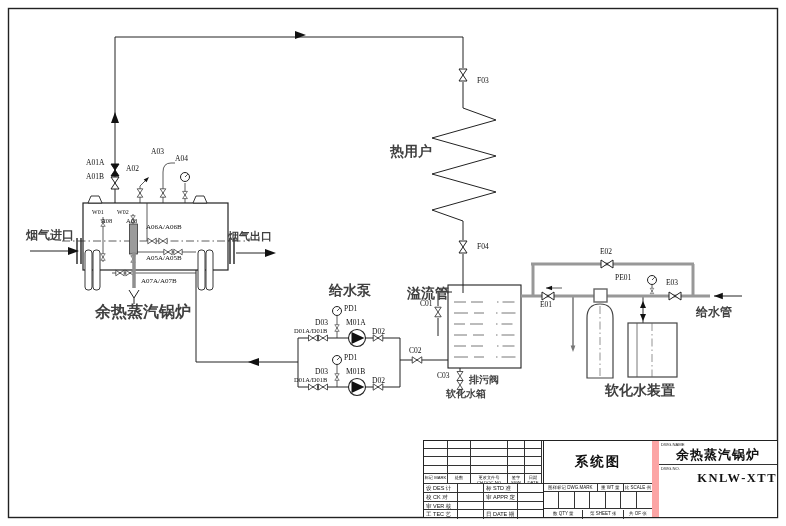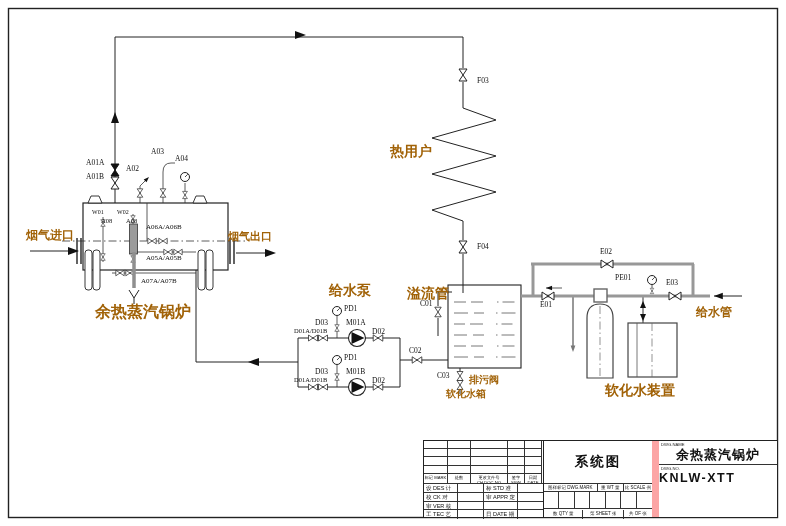--- a/index.html
+++ b/index.html
@@ -1,21 +1,21 @@
 <!DOCTYPE html>
 <html><head>
 <meta charset="utf-8">
 <style>
   html,body{margin:0;padding:0;background:#e9e9e9;}
   .page{position:relative;width:786px;height:526px;background:#fff;outline:1px solid #aaa;
         font-family:"Liberation Sans","DejaVu Sans",sans-serif;overflow:hidden;}
   svg.diagram{position:absolute;left:0;top:0;}
   .lbl{position:absolute;font-family:"Liberation Serif","DejaVu Serif",serif;font-size:7.5px;
        color:#111;white-space:nowrap;line-height:1;}
-  .cjk{font-family:"Liberation Sans","DejaVu Sans",sans-serif;font-weight:bold;color:#a16207;}
+  .cjk{font-family:"Liberation Sans","DejaVu Sans",sans-serif;font-weight:bold;color:#404040;}
   .valve{fill:#fff;stroke:#222;stroke-width:1;}
   .valve-filled{fill:#111;stroke:#111;stroke-width:1;}
   .arr{fill:#111;stroke:none;}
   .pipe{stroke:#222;stroke-width:1;fill:none;}
   .pipe-thin{stroke:#333;stroke-width:0.8;fill:none;}
   .gray{stroke:#989898;stroke-width:3;fill:none;}
   .gray2{stroke:#989898;stroke-width:2;fill:none;}
   
   .tb{position:absolute;left:423px;top:440px;width:355px;height:78px;border:1px solid #222;
       box-sizing:border-box;background:#fff;font-family:"Liberation Sans","DejaVu Sans",sans-serif;color:#111;}
@@ -342,19 +342,19 @@
     </div>
   </div>
 
   <div class="tb-sec" style="left:235px;width:118px">
     <div style="position:relative;height:23.5px;border-bottom:0.5px solid #333">
       <span class="tinytag">DWG.NAME</span>
       <div style="position:absolute;left:0;right:0;top:5px;text-align:center;font-size:13px;font-weight:bold;letter-spacing:1px">余热蒸汽锅炉</div>
     </div>
     <div style="position:relative;height:23.5px">
       <span class="tinytag">DWG.NO.</span>
-      <div style="position:absolute;left:0;right:0;top:6px;text-align:left;font-size:12.5px;font-weight:600;letter-spacing:1.5px;
-                  font-family:Liberation Sans, sans-serif">KNLW-XTT</div>
+      <div style="position:absolute;left:0;right:0;top:6px;text-align:right;font-size:12.5px;font-weight:600;letter-spacing:1.5px;
+                  font-family:Liberation Serif, serif">KNLW-XTT</div>
     </div>
   </div>
 </div>
 
 </div>
 
 </body></html>

